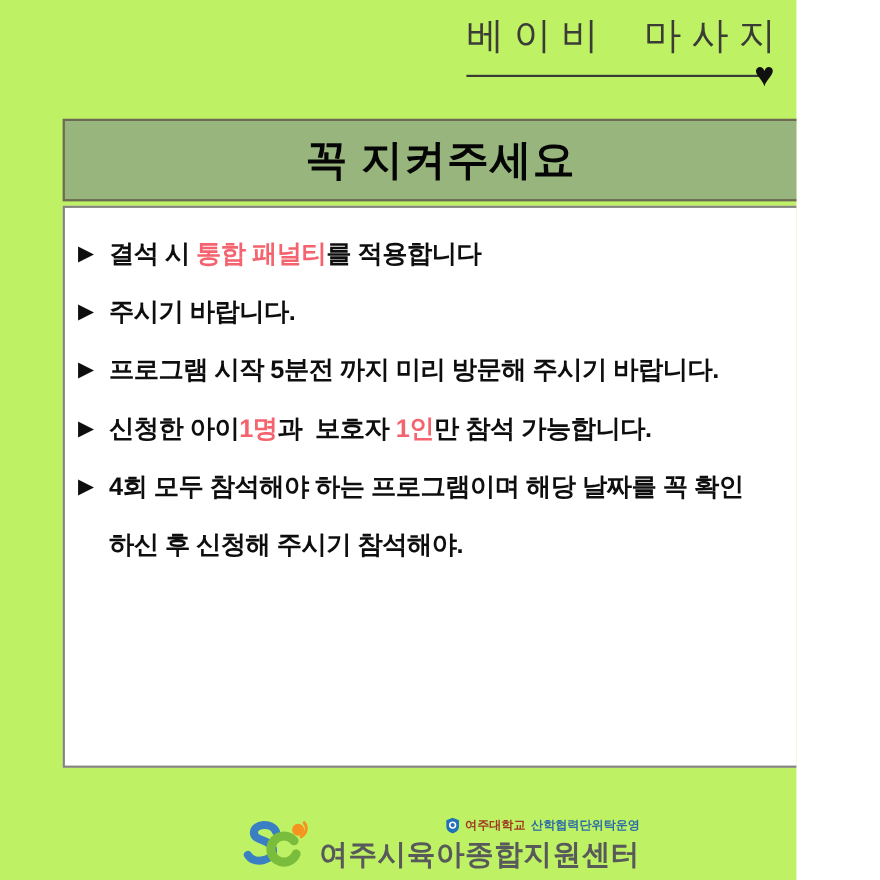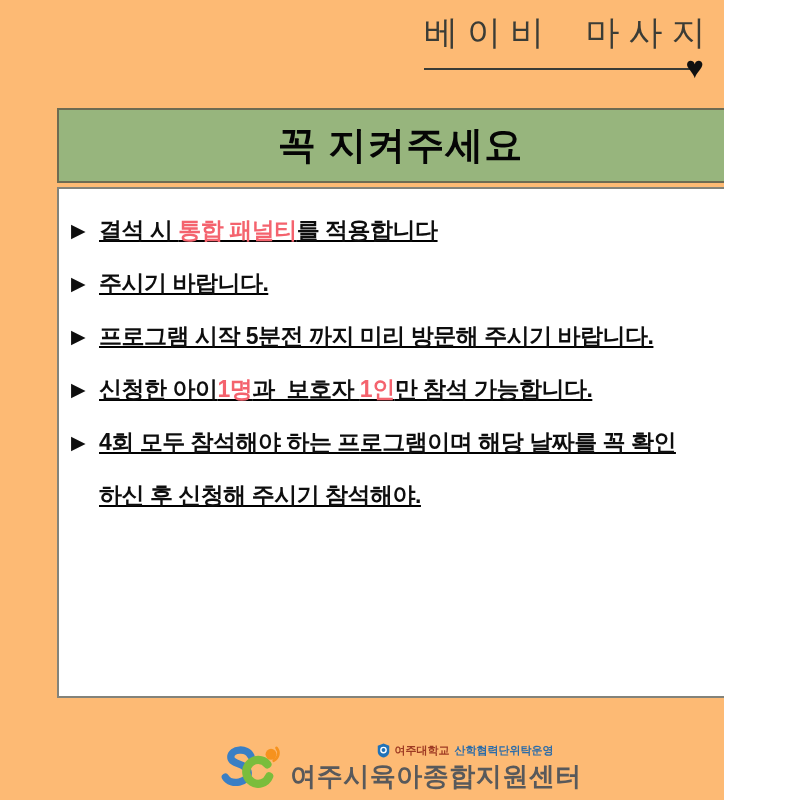--- a/index.html
+++ b/index.html
@@ -1,18 +1,18 @@
 <!DOCTYPE html>
 <html><head>
 <meta charset="utf-8">
 <style>
   html,body{margin:0;padding:0;}
   .canvas{
     position:relative;width:724px;height:800px;overflow:hidden;
-    background:#fdba74;
+    background:#bef264;
     font-family:"Liberation Sans","DejaVu Sans",sans-serif;
   }
   
   .title-wrap{
     position:absolute;top:10px;right:28px;width:272px;
     text-align:center;padding-bottom:12px;
     border-bottom:2px solid #3B3C36;
   }
   .title-text{
     font-size:34px;font-weight:400;color:#3B3C36;
@@ -34,41 +34,41 @@
   
   .rules-box{
     position:absolute;left:57px;top:187px;width:685px;height:511px;
     box-sizing:border-box;background:#FFFFFF;border:2px solid #83837A;
     padding:15px 10px 0 12px;overflow:hidden;
   }
   .rule{display:flex;align-items:flex-start;}
   .marker{
     flex:0 0 28px;font-size:19px;color:#0E0E0E;line-height:53px;
   }
-  .rule-lines{flex:1;text-decoration:underline;}
+  .rule-lines{flex:1;}
   .line{
     font-size:23px;font-weight:700;color:#0E0E0E;line-height:53px;
     letter-spacing:-0.5px;white-space:pre;overflow:hidden;
   }
   .subline{
     font-size:23px;font-weight:700;line-height:53px;letter-spacing:-0.5px;
     color:#E87C24;padding-left:26px;white-space:pre;overflow:hidden;
   }
   .pink{color:#F4636E;}
   
   .contact{
     position:absolute;left:0;top:709px;width:800px;text-align:center;
     font-size:17px;font-weight:700;color:#3B3B39;letter-spacing:0px;
   }
   .logo-row{
     position:absolute;left:0;top:742px;width:800px;
     display:flex;align-items:center;justify-content:center;gap:8px;
   }
   .logo-mark{width:64px;height:48px;flex:0 0 auto;}
-  .logo-texts{display:flex;flex-direction:column;align-items:center;}
+  .logo-texts{display:flex;flex-direction:column;align-items:flex-end;}
   .logo-top{display:flex;align-items:center;gap:5px;margin-left:58px;height:17px;}
   .univ-name{font-size:11px;font-weight:800;color:#9E3A23;letter-spacing:0px;}
   .operation{font-size:11px;font-weight:700;color:#2C6CA8;letter-spacing:0px;}
   .center-name{font-size:26px;font-weight:600;color:#58595B;letter-spacing:0.5px;}
 </style>
 </head>
 <body>
 
 <div class="canvas">
 

